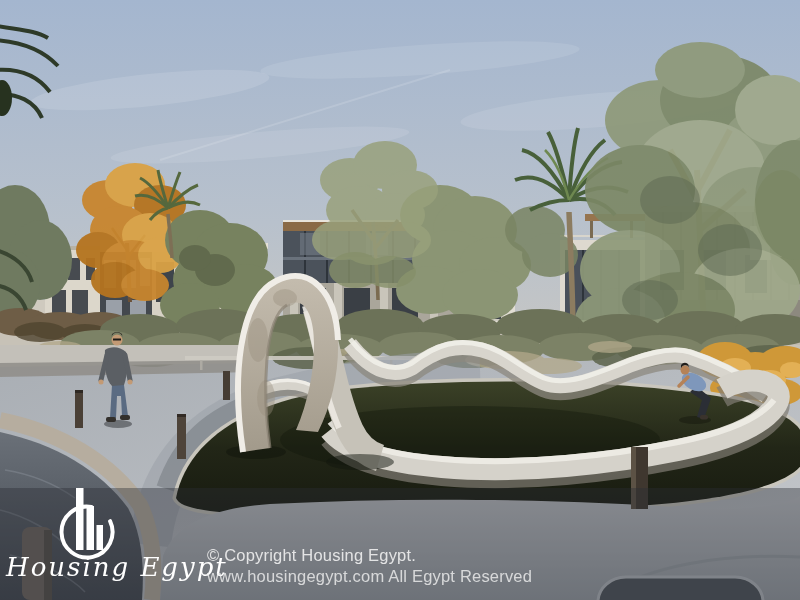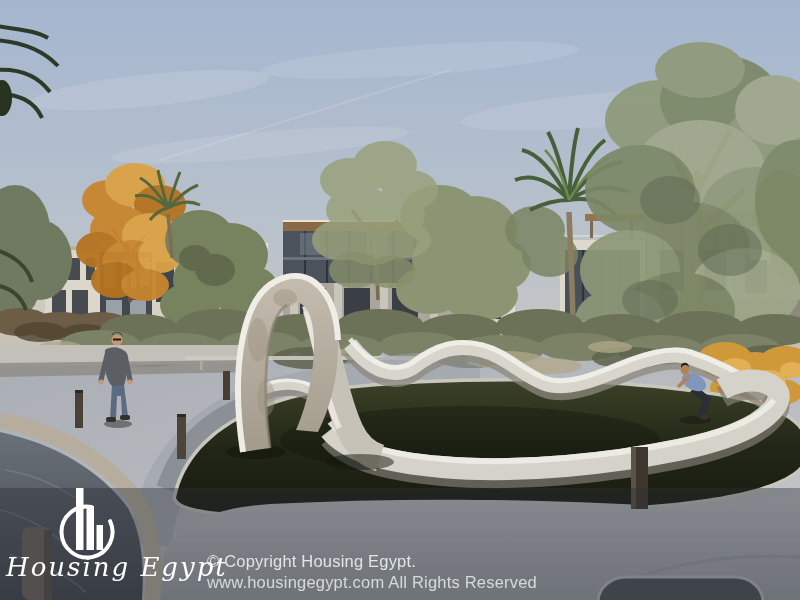--- a/index.html
+++ b/index.html
@@ -4,21 +4,21 @@
 <style>
   html,body{margin:0;padding:0;background:#222;}
   .stage{position:relative;width:800px;height:600px;overflow:hidden;font-family:"Liberation Sans",sans-serif;}
   .scene{position:absolute;left:0;top:0;width:800px;height:600px;display:block;}
   .watermark-band{position:absolute;left:0;top:488px;width:800px;height:112px;background:rgba(42,46,52,0.40);}
   .logo-block{position:absolute;left:0;top:0;width:190px;height:112px;}
   .logo-mark{position:absolute;left:0;top:0;}
   .brand-script{position:absolute;left:6px;top:64px;width:180px;text-align:center;
     font-family:"DejaVu Serif",serif;font-style:italic;font-size:26px;color:#ffffff;
     letter-spacing:2px;white-space:nowrap;}
-  .copyright-block{position:absolute;left:207px;top:63px;color:rgba(242,242,242,0.88);
+  .copyright-block{position:absolute;left:207px;top:57px;color:rgba(242,242,242,0.88);
     font-size:16.5px;line-height:21px;letter-spacing:0.2px;}
   .copyright-block .line2{color:rgba(238,238,238,0.82);}
 </style>
 </head>
 <body>
 
 <div class="stage">
 
 <svg class="scene" viewBox="0 0 800 600" aria-hidden="true">
   <defs>
@@ -469,17 +469,17 @@
     <svg class="logo-mark" width="190" height="112" viewBox="0 0 190 112" aria-hidden="true">
       <path d="M 91.4 18.9 A 25.5 25.5 0 1 0 110.1 33.2" fill="none" stroke="#ffffff" stroke-width="4" stroke-linecap="round"></path>
       <rect x="76" y="0" width="7.5" height="62" fill="#ffffff"></rect>
       <rect x="86.5" y="18" width="7.5" height="44" fill="#ffffff"></rect>
       <rect x="96.5" y="37" width="6.5" height="25" fill="#ffffff"></rect>
     </svg>
     <div class="brand-script">Housing Egypt</div>
   </div>
   <div class="copyright-block">
     <div class="line1">© Copyright Housing Egypt.</div>
-    <div class="line2">www.housingegypt.com All Rights Reserved</div>
+    <div class="line2">www.housingegypt.com All Egypt Reserved</div>
   </div>
 </div>
 
 </div>
 
 </body></html>

